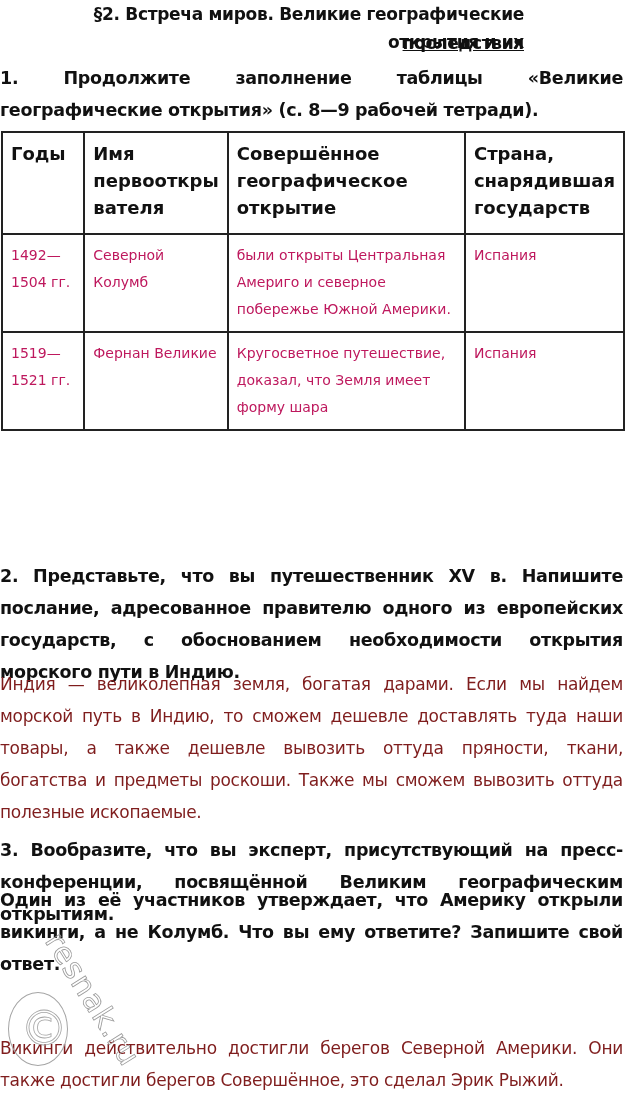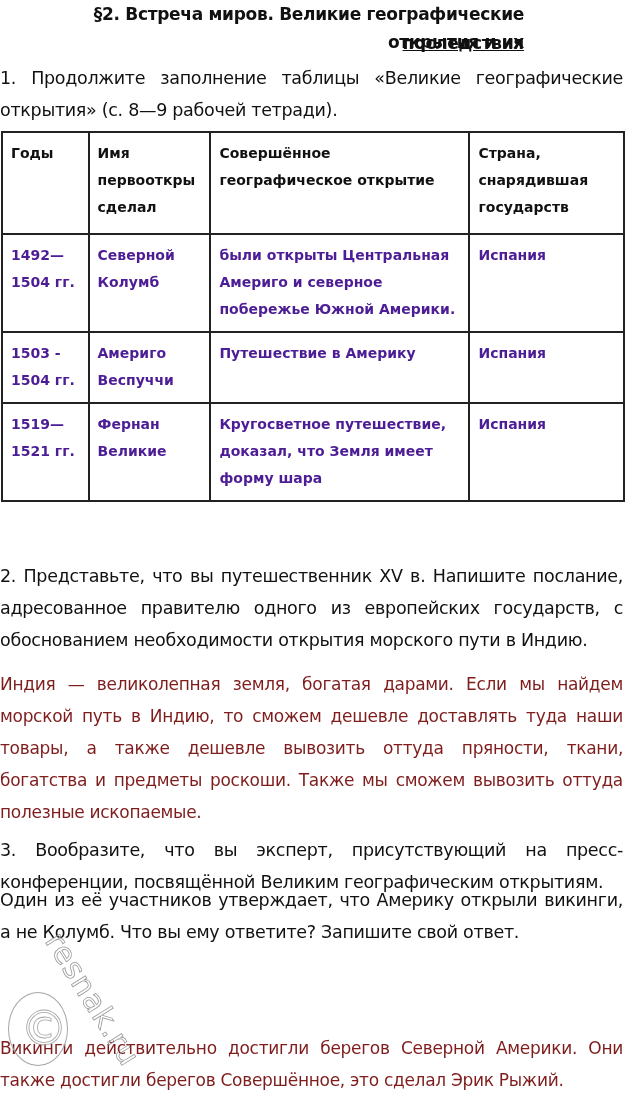--- a/index.html
+++ b/index.html
@@ -30,21 +30,21 @@
       font-size: 17px;
       line-height: 28px;
       letter-spacing: -0.3px;
     }
     .t1 { top: 0px; }
     .t2 { top: 29px; text-decoration: underline; }
     .q {
       position: absolute;
       left: 0;
       width: 623px;
-      font-weight: normal;
+      font-weight: bold;
       font-size: 17.5px;
       line-height: 32px;
       text-align: justify;
       text-align-last: left;
       letter-spacing: -0.3px;
     }
     .ans {
       position: absolute;
       left: 0;
       width: 623px;
@@ -64,25 +64,25 @@
     }
     table.geo td, table.geo th {
       border: 2px solid #222222;
       vertical-align: top;
       text-align: left;
       padding: 7px 8px 8px 8px;
       line-height: 27px;
     }
     table.geo th {
       font-weight: bold;
-      font-size: 14px;
+      font-size: 18px;
     }
     table.geo td {
-      font-weight: bold;
-      color: #4c1d95;
+      font-weight: normal;
+      color: #be185d;
     }
     .c1 { width: 69px; }
     .c2 { width: 104px; }
     .c3 { width: 243px; }
     .c4 { width: 137px; }
     .hrow { height: 102px; }
     .r1 { height: 97px; }
     .r2 { height: 68px; }
     .r3 { height: 76px; }
     .watermark {
@@ -132,34 +132,28 @@
 
   <div class="title t1">§2. Встреча миров. Великие географические открытия и их</div>
   <div class="title t2">последствия</div>
 
   <div class="q" style="top:62px;">1. Продолжите заполнение таблицы «Великие географические открытия» (с. 8—9 рабочей тетради).</div>
 
   <table class="geo">
     <tbody>
         <tr class="hrow">
       <th class="c1">Годы</th>
-      <th class="c2">Имя первооткры сделал</th>
+      <th class="c2">Имя первооткры вателя</th>
       <th class="c3">Совершённое географическое открытие</th>
       <th class="c4">Страна, снарядившая государств</th>
     </tr>
     <tr class="r1">
       <td>1492— 1504 гг.</td>
       <td>Северной Колумб</td>
       <td>были открыты Центральная Америго и северное побережье Южной Америки.</td>
-      <td>Испания</td>
-    </tr>
-    <tr class="r2">
-      <td>1503 - 1504 гг.</td>
-      <td>Америго Веспуччи</td>
-      <td>Путешествие в Америку</td>
       <td>Испания</td>
     </tr>
     <tr class="r3">
       <td>1519— 1521 гг.</td>
       <td>Фернан Великие</td>
       <td>Кругосветное путешествие, доказал, что Земля имеет форму шара</td>
       <td>Испания</td>
     </tr>
   </tbody>
     </table>

